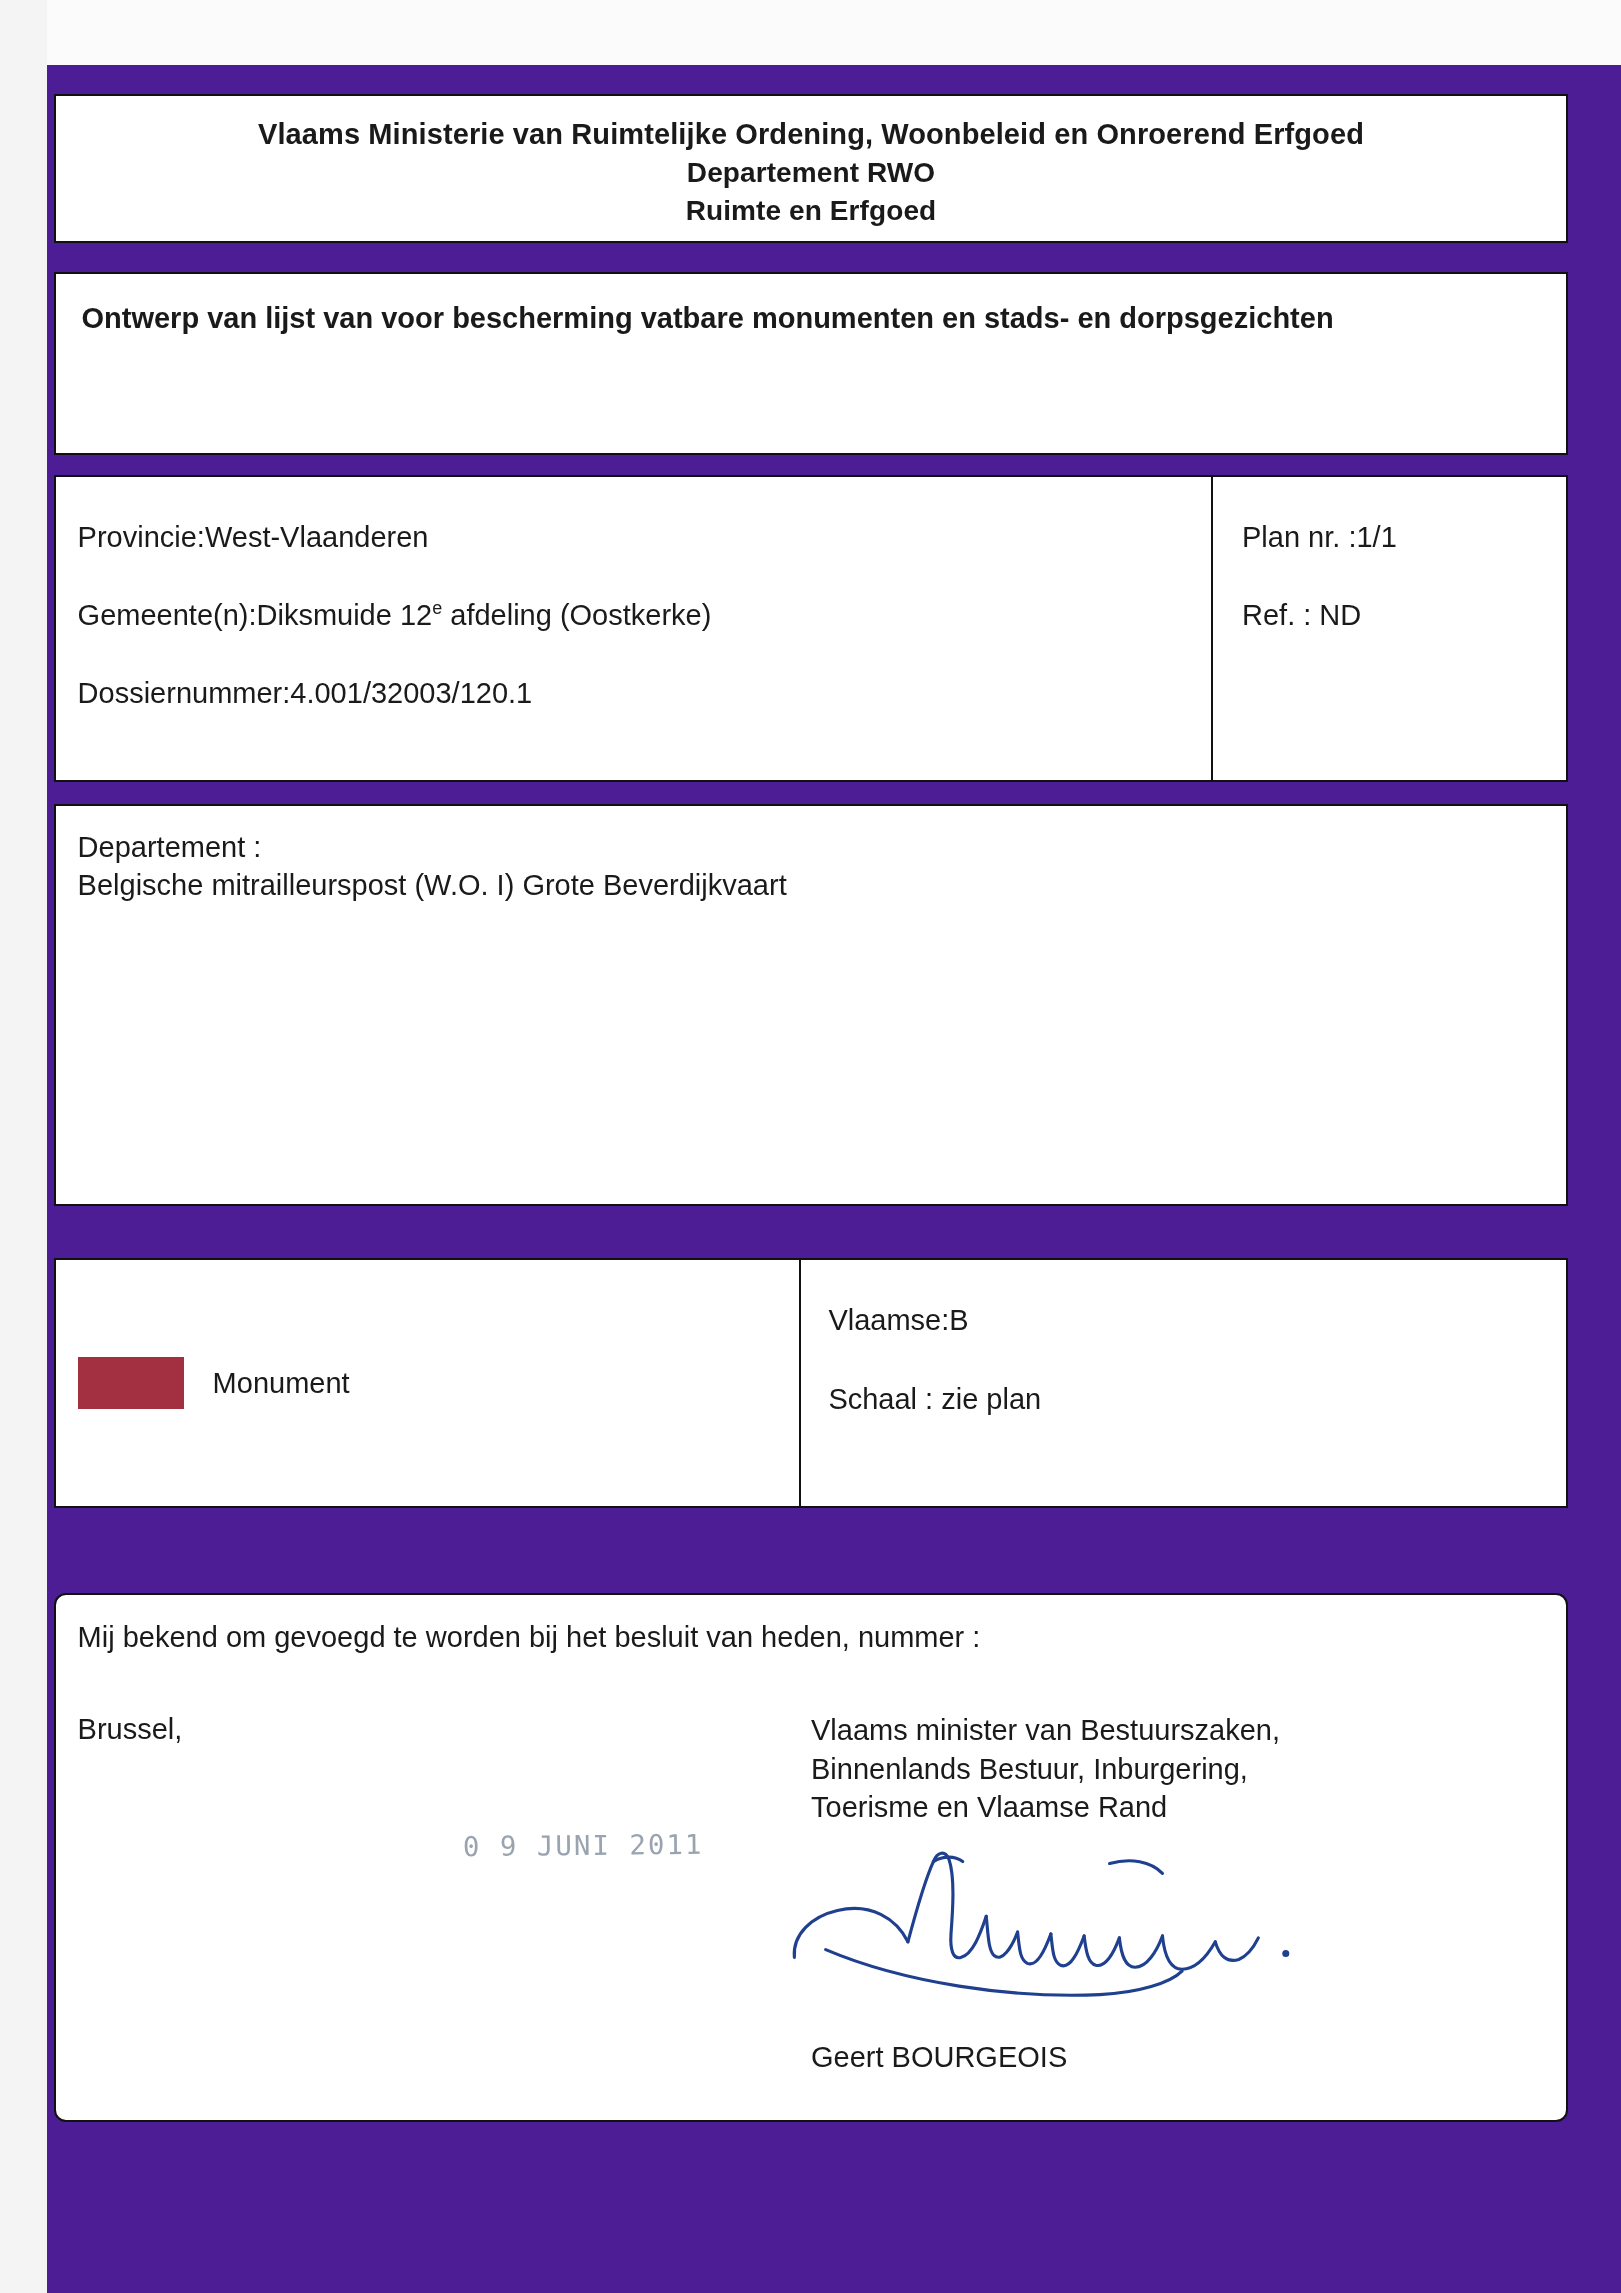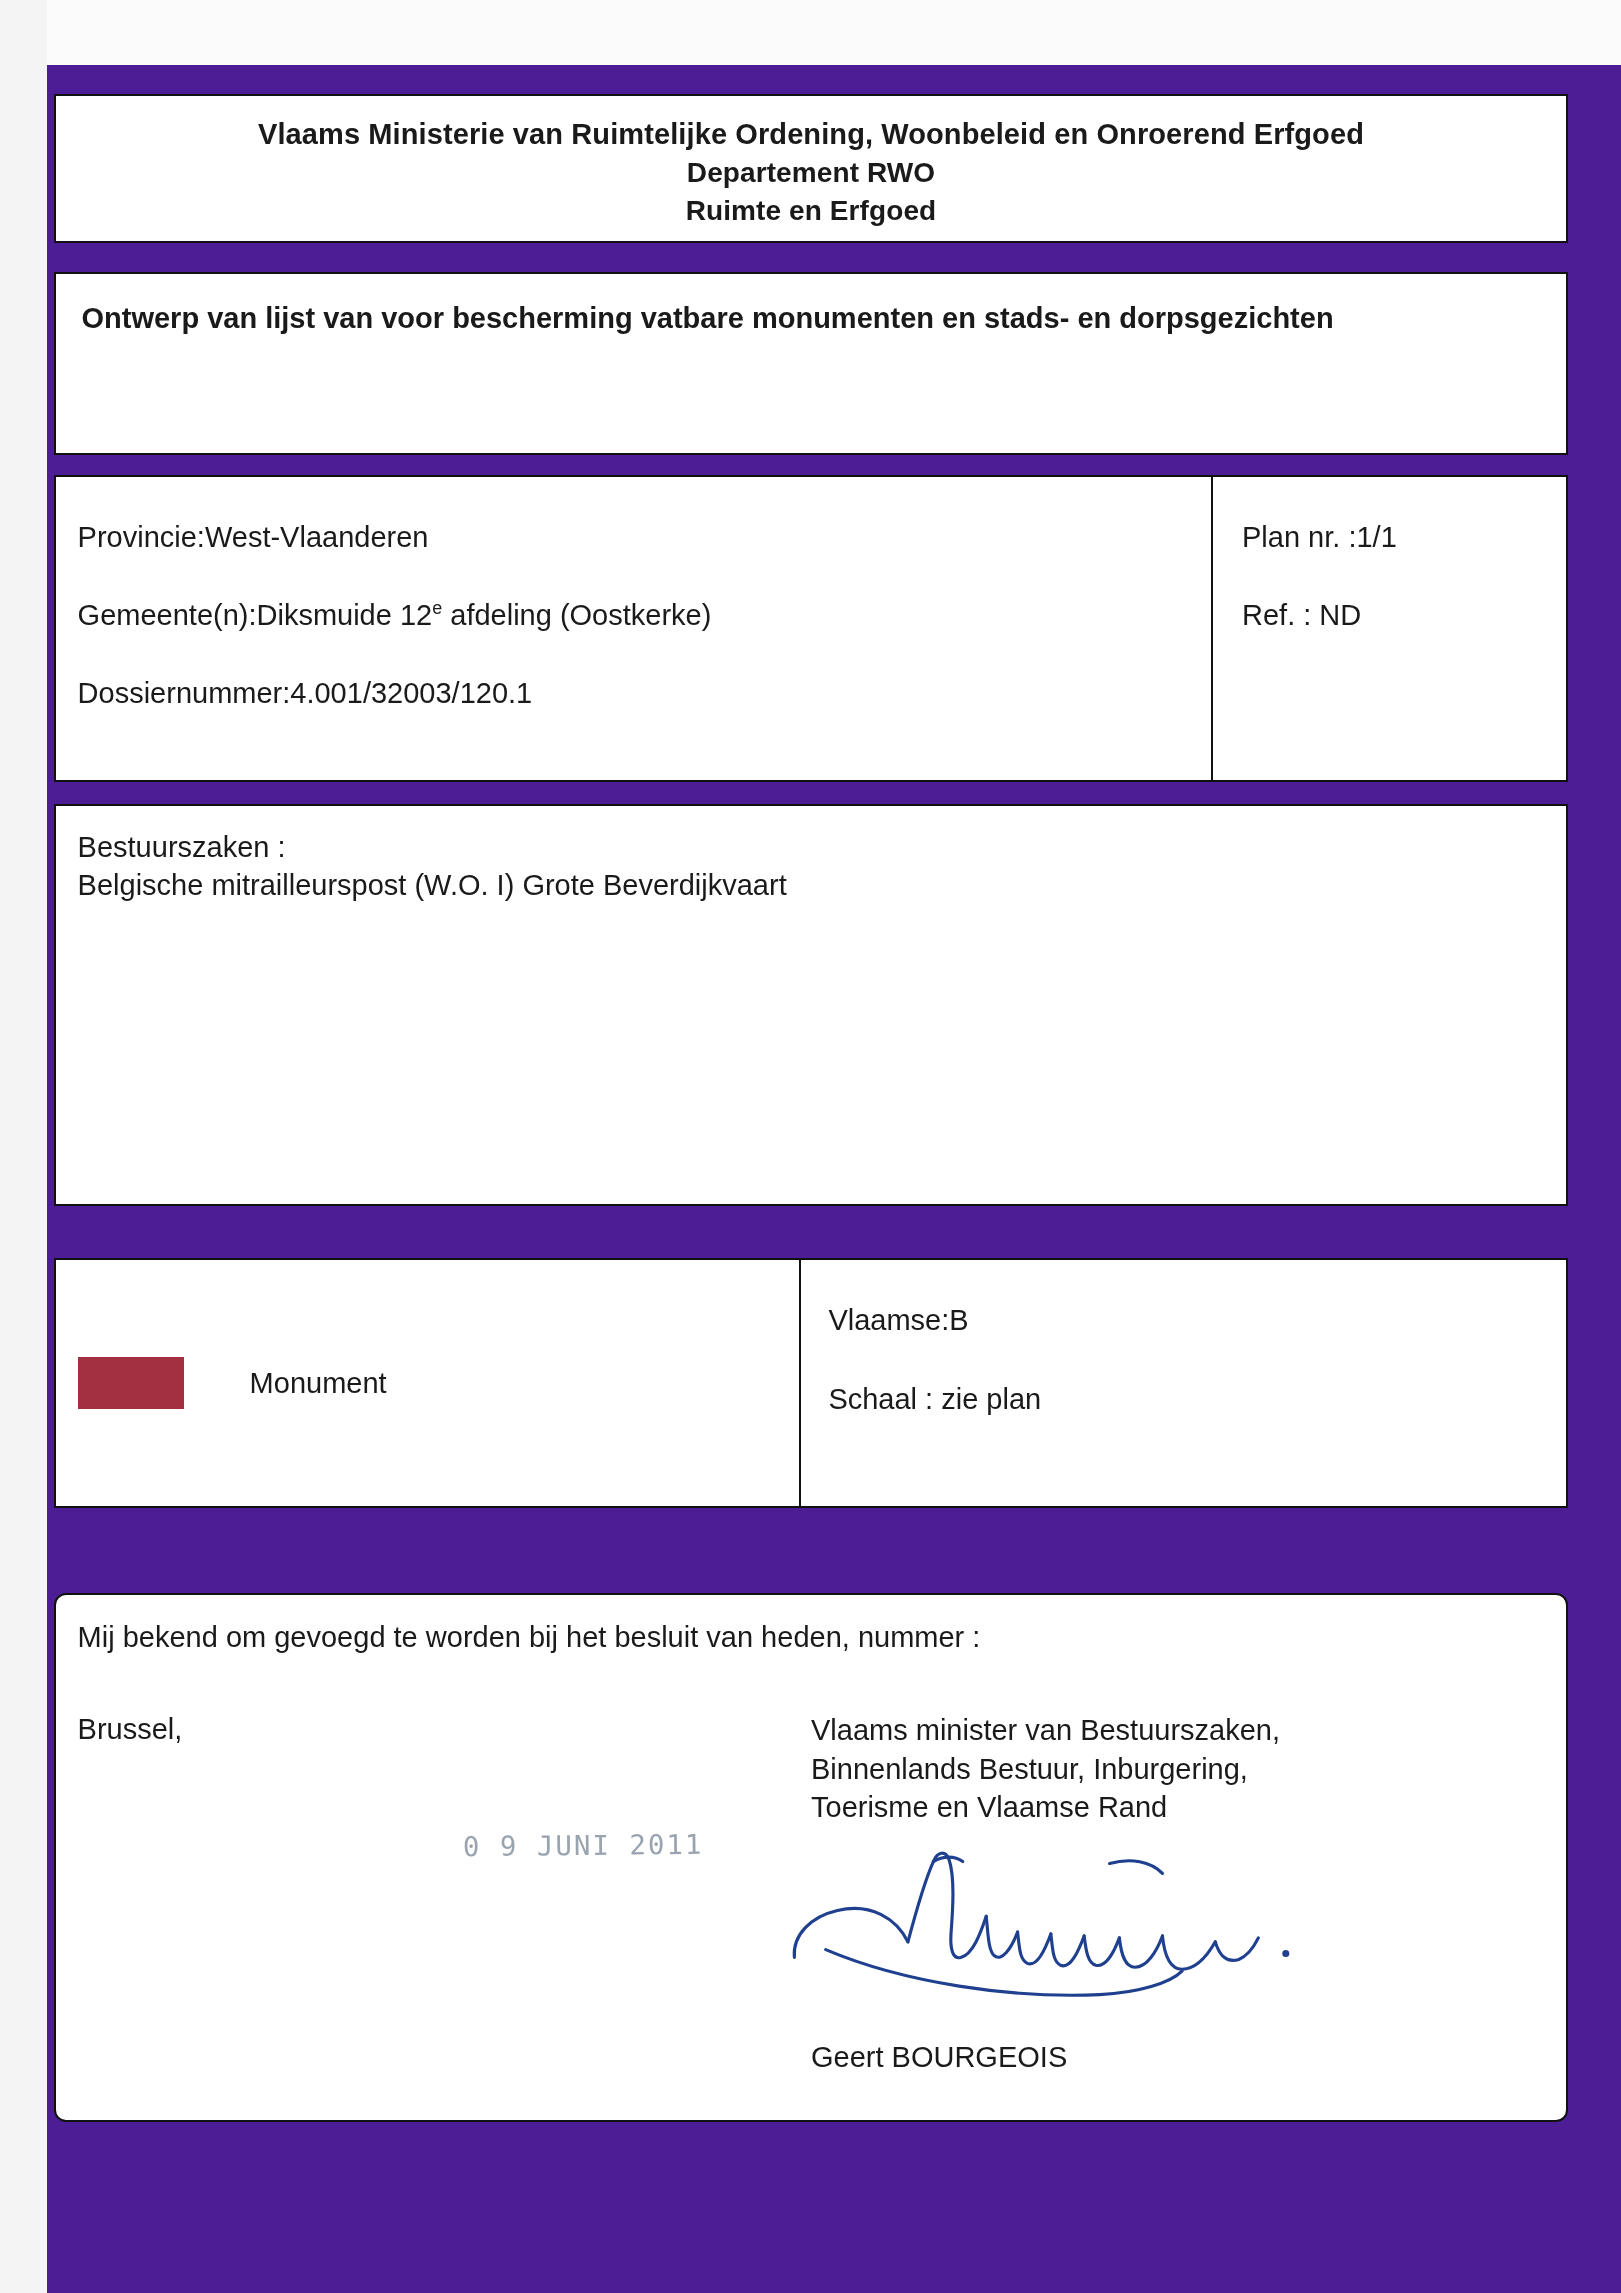--- a/index.html
+++ b/index.html
@@ -132,21 +132,20 @@
   #legend-left {
     position: absolute;
     left: 0; top: 0;
     width: 745px;
     height: 100%;
     border-right: 2.9px solid #111;
     box-sizing: border-box;
     display: flex;
     align-items: center;
     padding-left: 21.6px;
-    gap: 37px;
   }
   #legend-swatch {
     width: 106px;
     height: 52px;
     background: #a33040;
     margin-right: 29px;
   }
   #legend-left .legend-label {
     font-size: 29px;
   }
@@ -237,21 +236,21 @@
       <div class="ident-row"><span>Gemeente(n):Diksmuide 12</span><sup>e</sup><span> afdeling (Oostkerke)</span></div>
       <div class="ident-row">Dossiernummer:4.001/32003/120.1</div>
     </div>
     <div id="ident-right">
       <div class="ident-row">Plan nr. :1/1</div>
       <div class="ident-row">Ref. : ND</div>
     </div>
   </div>
 
   <div class="box" id="desc-box">
-    <div class="desc-line">Bestuurszaken :</div>
+    <div class="desc-line">Departement :</div>
     <div class="desc-line">Belgische mitrailleurspost (W.O. I) Grote Beverdijkvaart</div>
   </div>
 
   <div class="box" id="legend-box">
     <div id="legend-left">
       <div id="legend-swatch" style="background: rgb(163, 48, 64);"></div>
       <div class="legend-label">Monument</div>
     </div>
     <div id="legend-right">
       <div class="line">Vlaamse:B</div>

